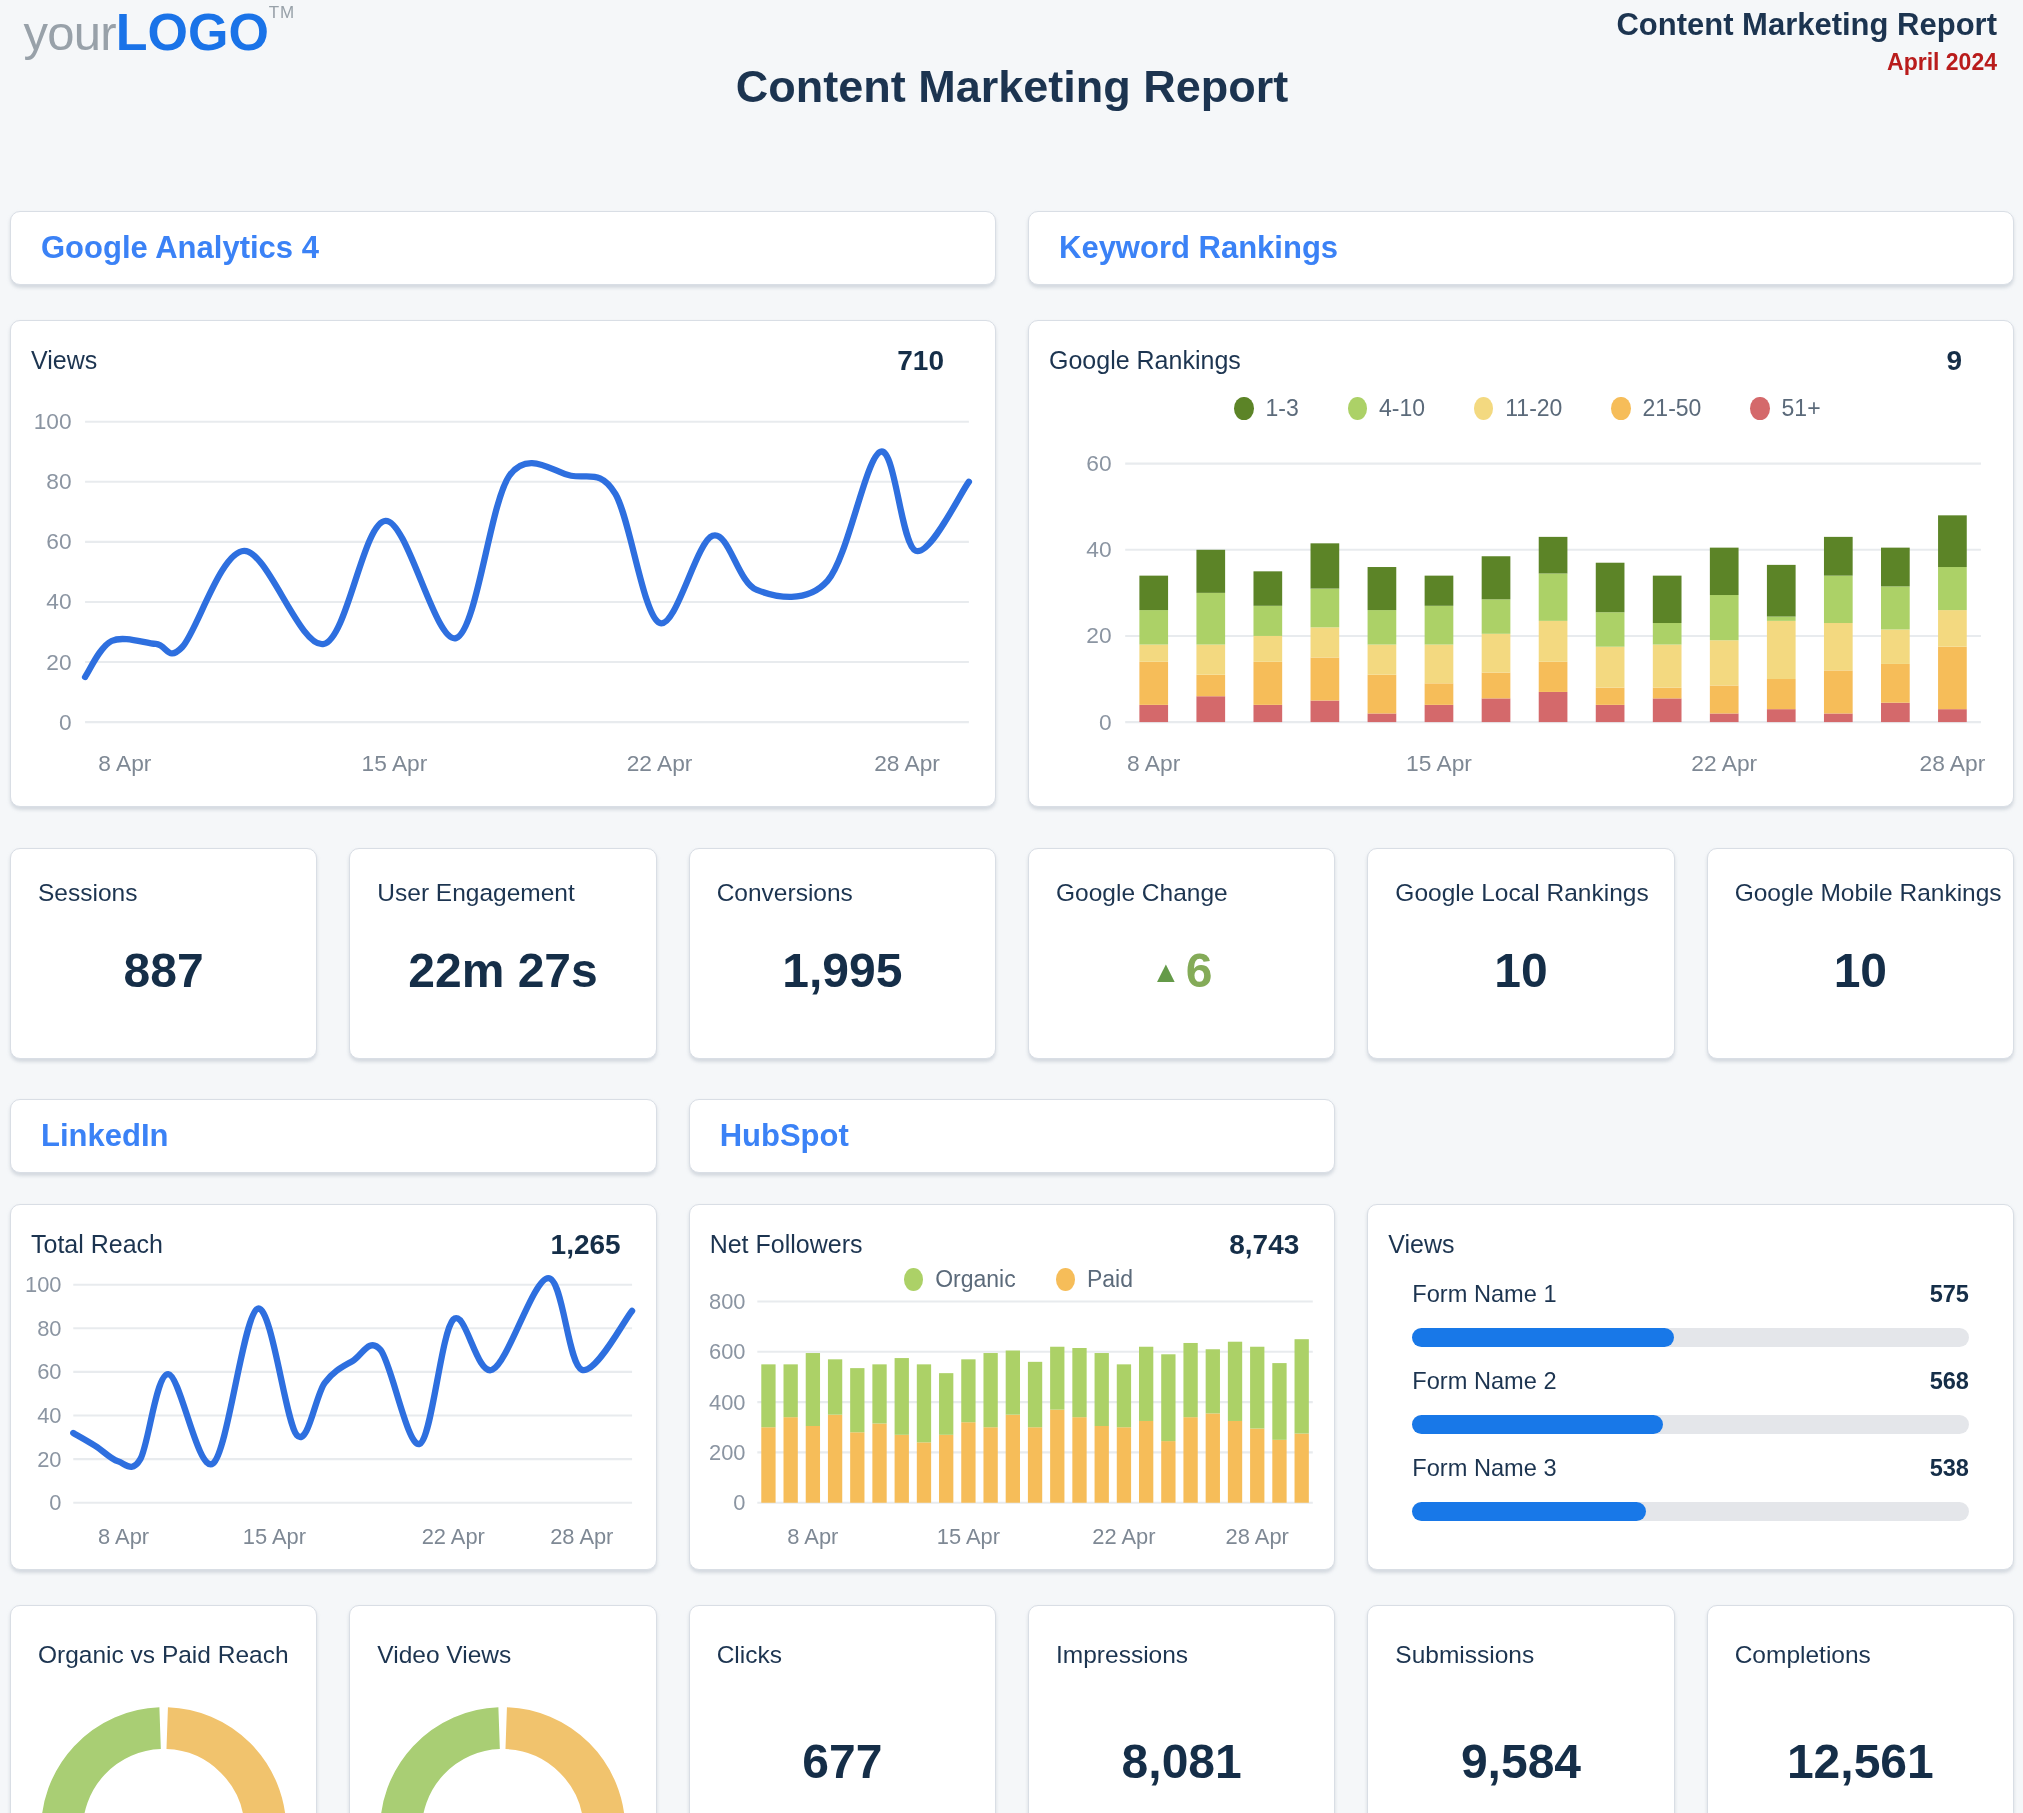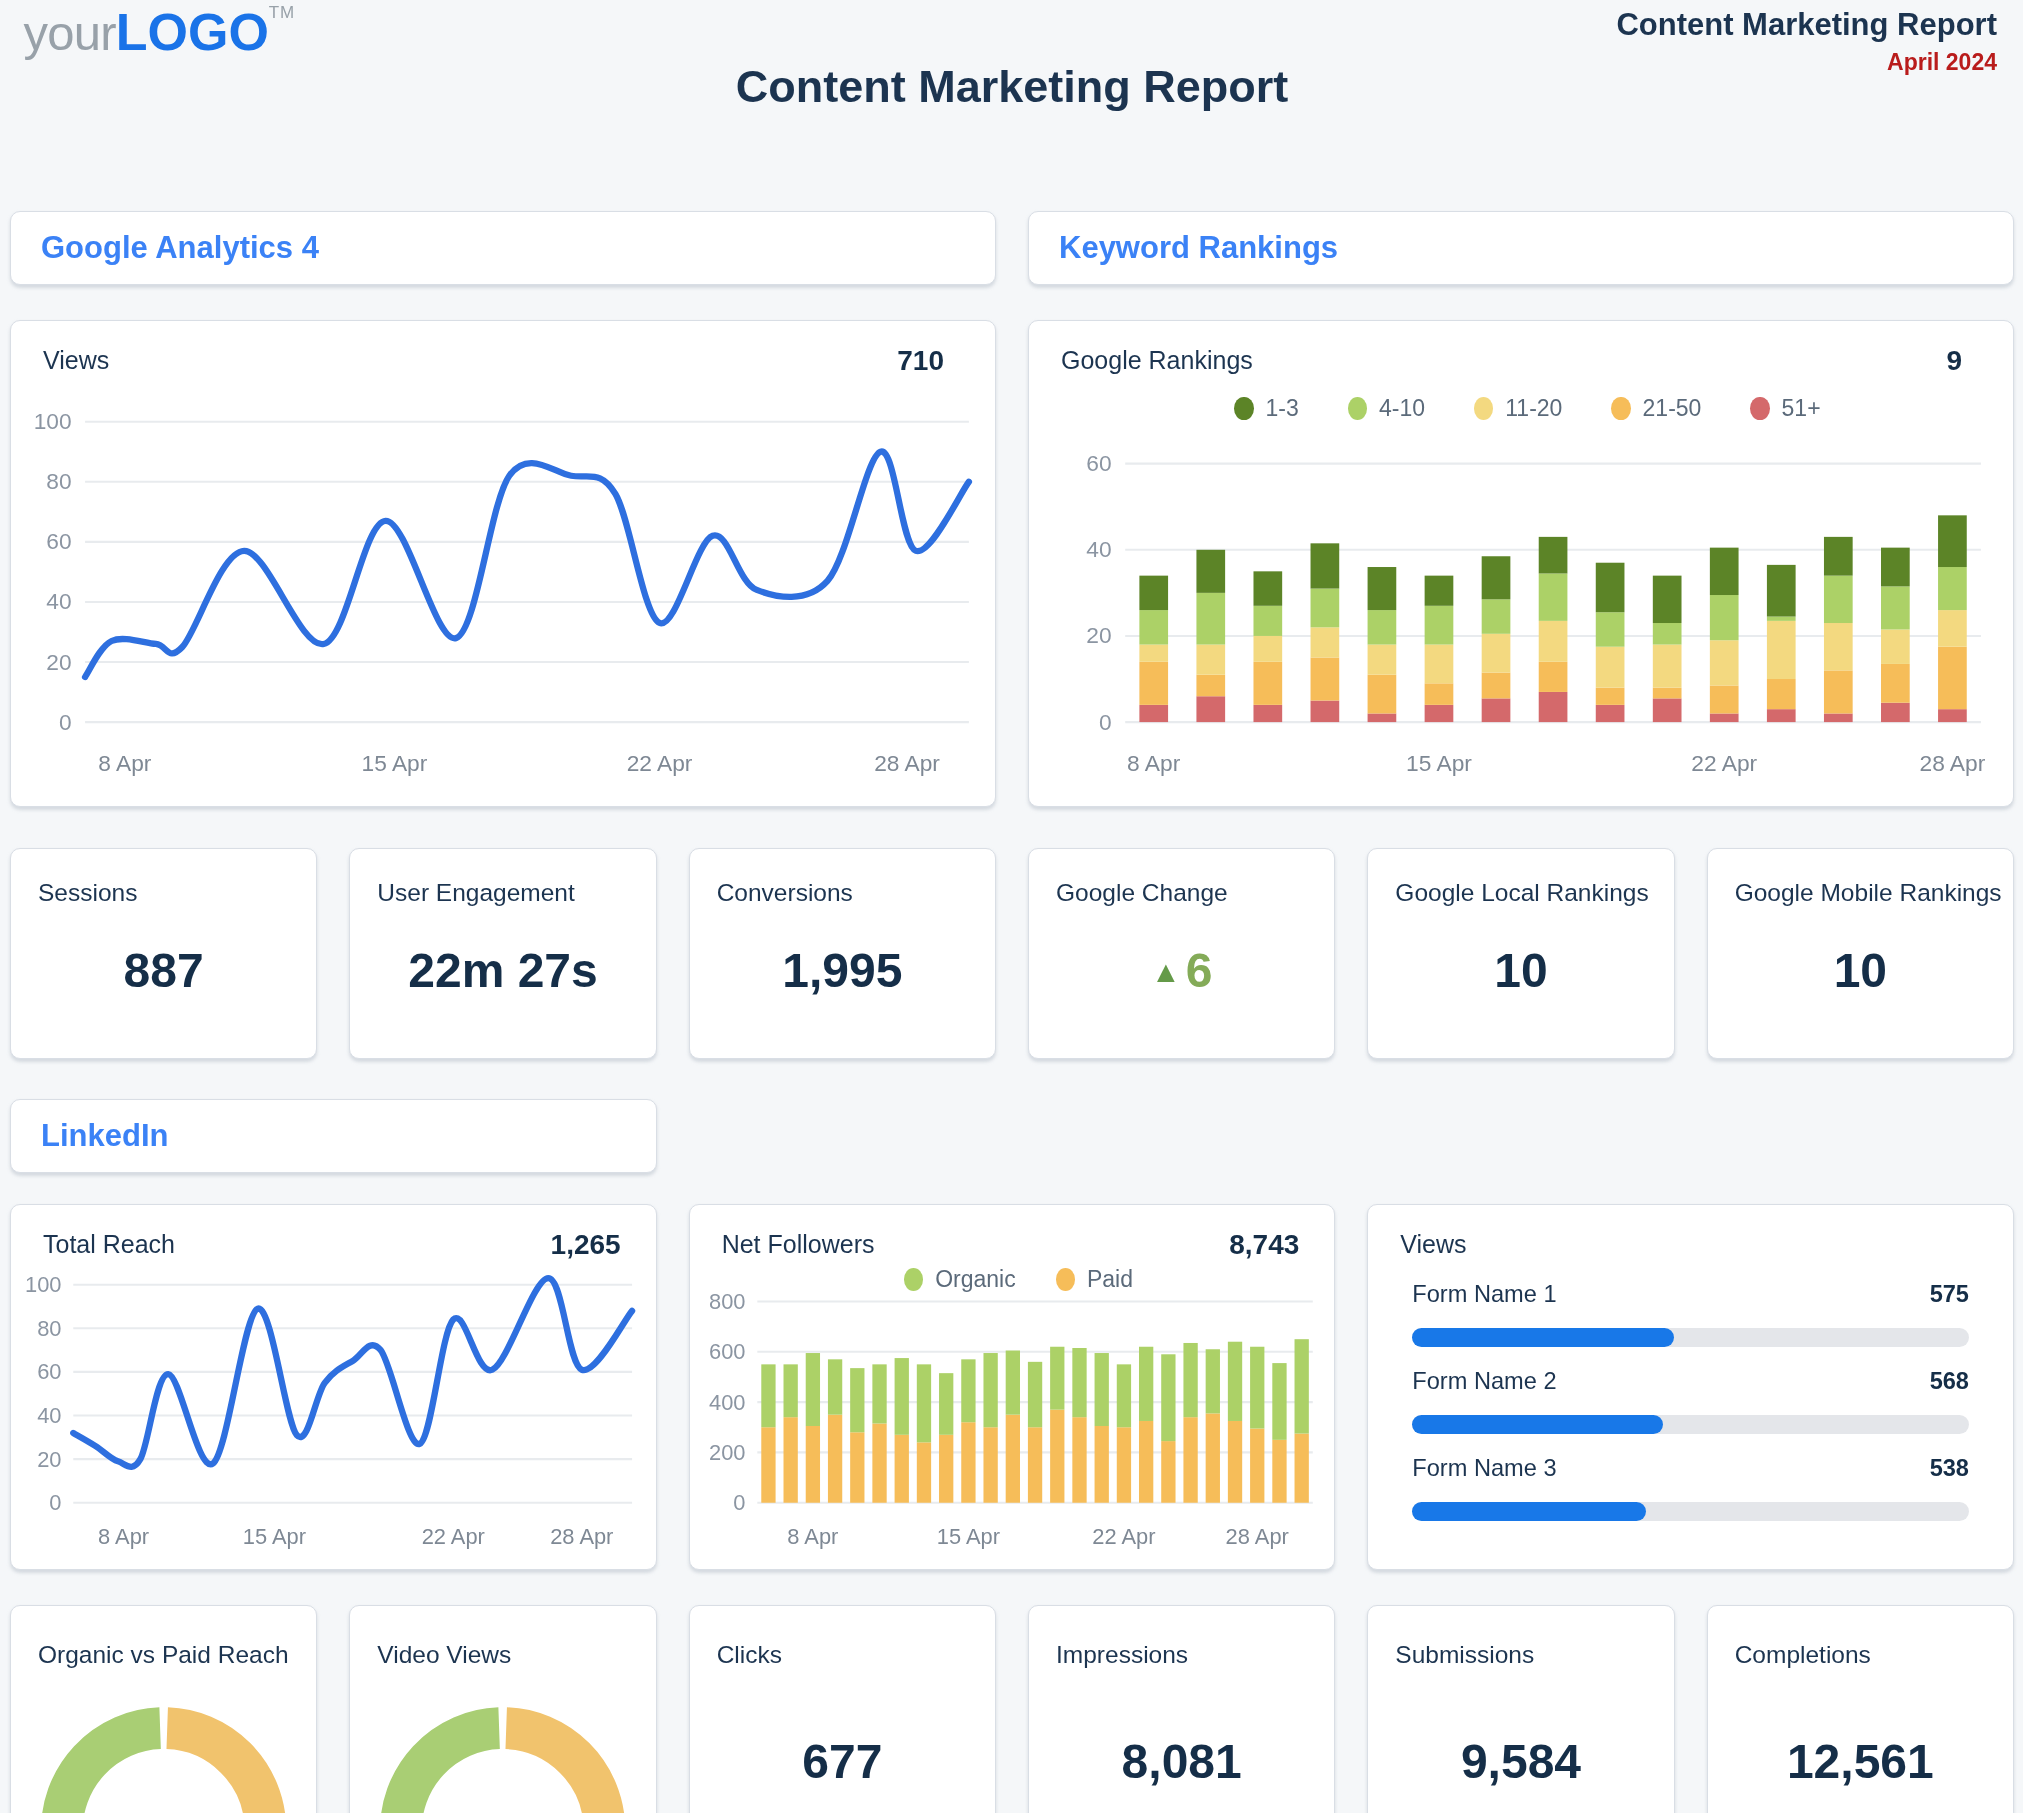--- a/index.html
+++ b/index.html
@@ -29,21 +29,21 @@
   .r-head2{top:1099px;height:74px;}
   .r-charts2{top:1204px;height:366px;}
   .r-bottom{top:1605px;height:278px;}
   .span2{grid-column:span 2;}
   .span3{grid-column:span 3;}
   
   .card{position:relative;background:#ffffff;border:1.7px solid #d9dee5;border-radius:10px;
     box-shadow:0 2.5px 3.4px rgba(160,170,185,.38);overflow:hidden;}
   .sec-title{position:absolute;left:30px;top:50%;transform:translateY(-50%);
     font-size:31px;font-weight:700;color:#3b82f6;}
-  .chart-title{position:absolute;left:32px;top:25px;font-size:25px;font-weight:500;color:#1c3450;}
+  .chart-title{position:absolute;left:20px;top:25px;font-size:25px;font-weight:500;color:#1c3450;}
   .chart-total{position:absolute;right:51px;top:23.6px;font-size:28px;font-weight:700;color:#152e48;}
   .chart-svg{position:absolute;inset:0;width:100%;height:100%;}
   .legend{position:absolute;left:0;right:0;display:flex;justify-content:center;gap:49px;margin-left:13px;}
   .legend-item{display:flex;align-items:center;gap:11.8px;}
   .legend-dot{width:19.4px;height:23px;border-radius:50%;}
   .legend-label{font-size:23px;color:#5b6a7a;}
   
   .stat-label{position:absolute;left:27px;top:30px;font-size:24.5px;font-weight:500;color:#1c3450;}
   .stat-value{position:absolute;left:0;right:0;top:94px;text-align:center;
     font-size:48px;font-weight:700;color:#152e48;}
@@ -247,20 +247,23 @@
     <div class="card">
       <div class="stat-label">Google Mobile Rankings</div>
       <div class="stat-value">10</div>
     </div>
   </div>
 
   <div class="row r-head2">
     <div class="card span2">
       <div class="sec-title">LinkedIn</div>
     </div>
+    <div class="card span2">
+      <div class="sec-title">HubSpot</div>
+    </div>
   </div>
 
   <div class="row r-charts2">
     <div class="card span2">
       <div class="chart-title">Total Reach</div>
       <div class="chart-total" style="right:35px;">1,265</div>
       <svg class="chart-svg" viewBox="0 0 766 434" preserveAspectRatio="none">
           <line x1="74" x2="738" y1="355" y2="355" stroke="#e8ebee" stroke-width="2.5"></line>
           <text x="60" y="364" text-anchor="end" fill="#8b95a2" font-size="26" font-family="Liberation Sans, sans-serif">0</text>
           <line x1="74" x2="738" y1="303" y2="303" stroke="#e8ebee" stroke-width="2.5"></line>

